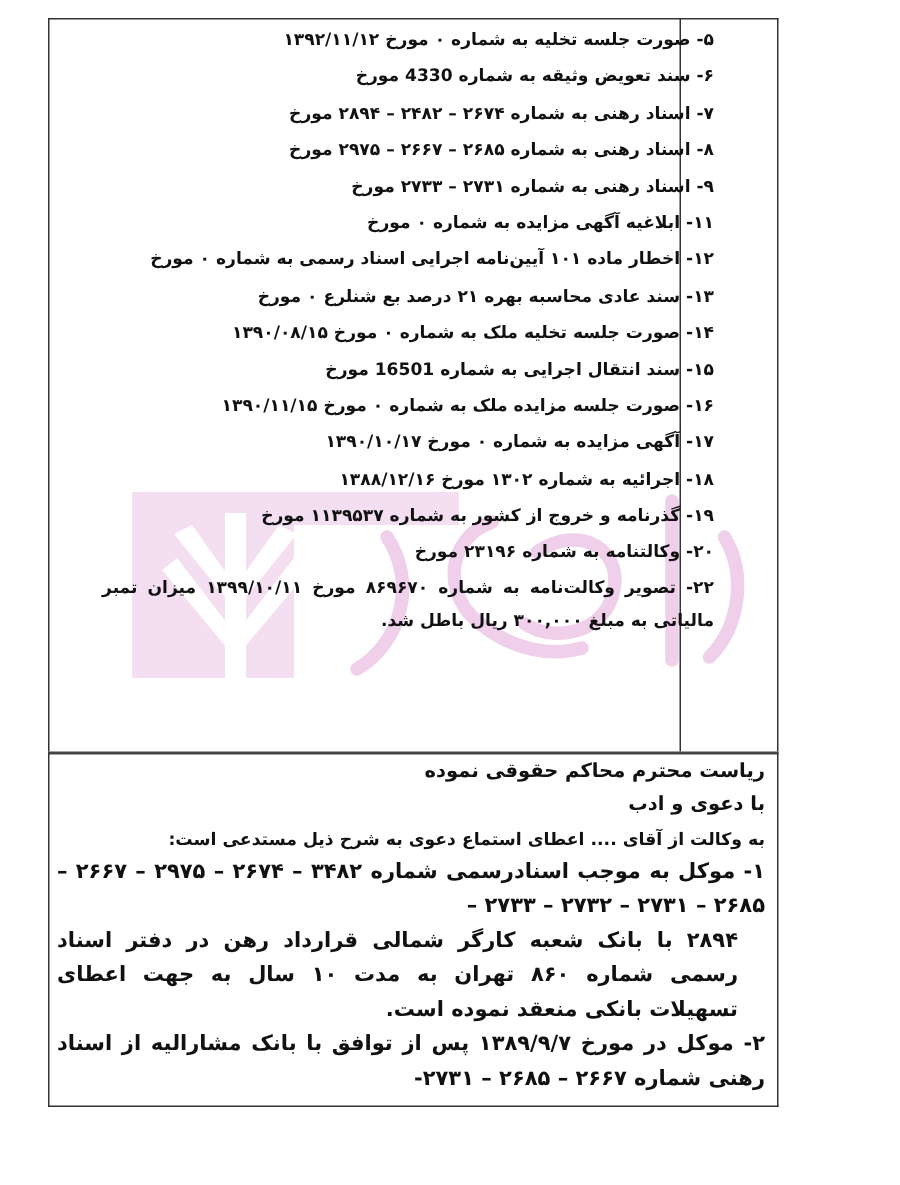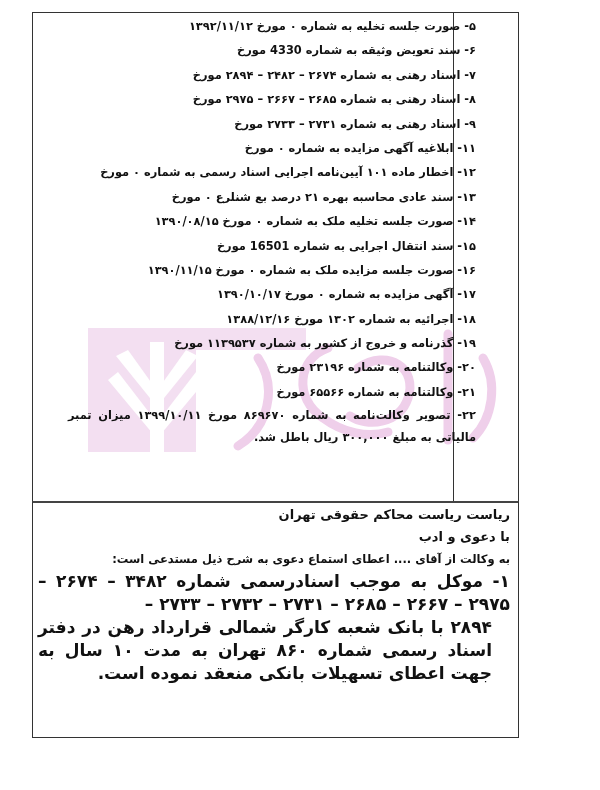--- a/index.html
+++ b/index.html
@@ -35,21 +35,21 @@
       position: absolute; left: 32px; top: 501px; width: 487px; height: 237px;
       border: 1px solid #333; border-top: 2px solid #444; box-sizing: border-box;
     }
     .section {
       position: absolute; left: 38px; top: 504px; width: 476px;
       direction: rtl; text-align: right;
     }
     .heading { font-size: 13px; font-weight: bold; line-height: 22px; padding-right: 4px; }
     .intro { font-size: 11.5px; font-weight: bold; line-height: 22px; padding-right: 4px; }
     .para {
-      font-size: 17px; font-weight: bold; line-height: 23px; padding-right: 4px;
+      font-size: 14px; font-weight: bold; line-height: 23px; padding-right: 4px;
       text-align: justify; text-align-last: right;
     }
     .para .cont { display: block; padding-right: 18px; }
 
     
     .watermark {
       position: absolute; left: 88px; top: 328px; width: 424px; height: 124px;
       z-index: 1; pointer-events: none;
     }
     .wm-bg { position: absolute; left: 0; top: 0; width: 100%; height: 100%; }
@@ -95,31 +95,31 @@
     <div class="list-item">۱۱- ابلاغیه آگهی مزایده به شماره ۰ مورخ</div>
     <div class="list-item">۱۲- اخطار ماده ۱۰۱ آیین‌نامه اجرایی اسناد رسمی به شماره ۰ مورخ</div>
     <div class="list-item">۱۳- سند عادی محاسبه بهره ۲۱ درصد بع شنلرع ۰ مورخ</div>
     <div class="list-item">۱۴- صورت جلسه تخلیه ملک به شماره ۰ مورخ ۱۳۹۰/۰۸/۱۵</div>
     <div class="list-item">۱۵- سند انتقال اجرایی به شماره 16501 مورخ</div>
     <div class="list-item">۱۶- صورت جلسه مزایده ملک به شماره ۰ مورخ ۱۳۹۰/۱۱/۱۵</div>
     <div class="list-item">۱۷- آگهی مزایده به شماره ۰ مورخ ۱۳۹۰/۱۰/۱۷</div>
     <div class="list-item">۱۸- اجرائیه به شماره ۱۳۰۲ مورخ ۱۳۸۸/۱۲/۱۶</div>
     <div class="list-item">۱۹- گذرنامه و خروج از کشور به شماره ۱۱۳۹۵۳۷ مورخ</div>
     <div class="list-item">۲۰- وکالتنامه به شماره ۲۳۱۹۶ مورخ</div>
-    <div class="list-item">۲۱- وکالتنامه به شماره ۶۵۵۶۶ مورخ</div>
     <div class="list-item multi">۲۲- تصویر وکالت‌نامه به شماره ۸۶۹۶۷۰ مورخ ۱۳۹۹/۱۰/۱۱ میزان تمبر مالیاتی به مبلغ ۳۰۰,۰۰۰ ریال باطل شد.</div>
   </div>
 
   <div class="section-box"></div>
   <div class="section">
-    <div class="heading">ریاست ریاست محاکم حقوقی تهران</div>
+    <div class="heading">ریاست محترم محاکم حقوقی نموده</div>
     <div class="heading">با دعوی و ادب</div>
     <div class="intro">به وکالت از آقای .... اعطای استماع دعوی به شرح ذیل مستدعی است:</div>
 
     <div class="para">
       <span>۱- موکل به موجب اسنادرسمی شماره ۳۴۸۲ – ۲۶۷۴ – ۲۹۷۵ – ۲۶۶۷ – ۲۶۸۵ – ۲۷۳۱ – ۲۷۳۲ – ۲۷۳۳ –</span>
       <span class="cont">۲۸۹۴ با بانک شعبه کارگر شمالی قرارداد رهن در دفتر اسناد رسمی شماره ۸۶۰ تهران به مدت ۱۰ سال به جهت اعطای تسهیلات بانکی منعقد نموده است.</span>
     </div>
     <div class="para">
+      <span>۲- موکل در مورخ ۱۳۸۹/۹/۷ پس از توافق با بانک مشارالیه از اسناد رهنی شماره ۲۶۶۷ – ۲۶۸۵ – ۲۷۳۱-</span>
     </div>
   </div>
 
 </div>
 
 </body></html>

